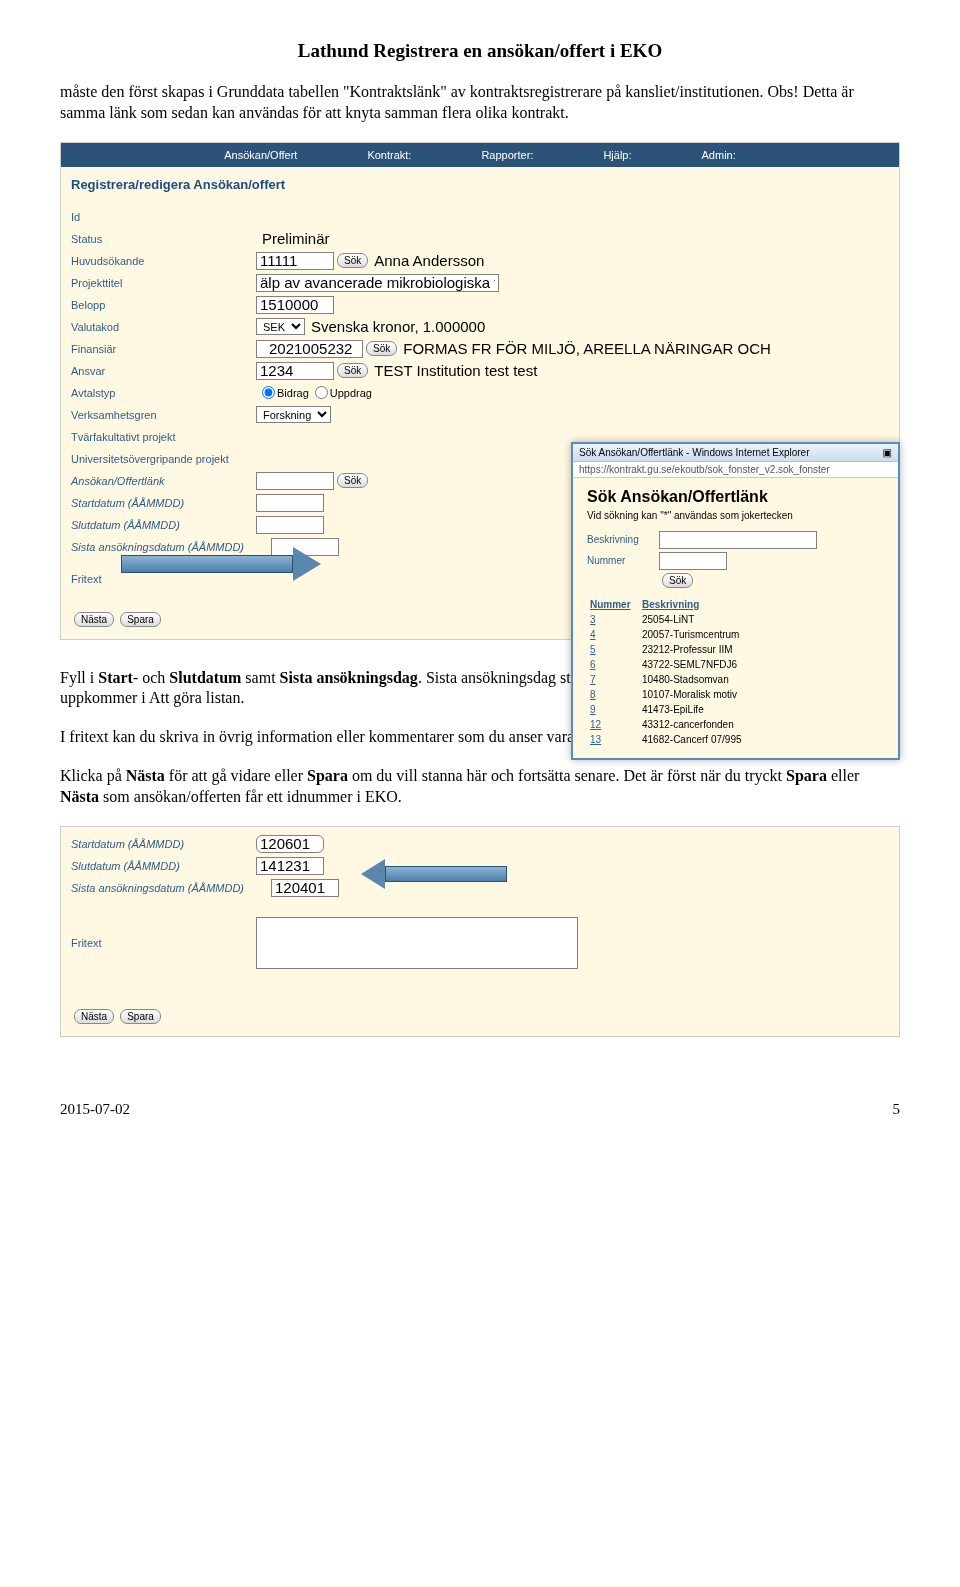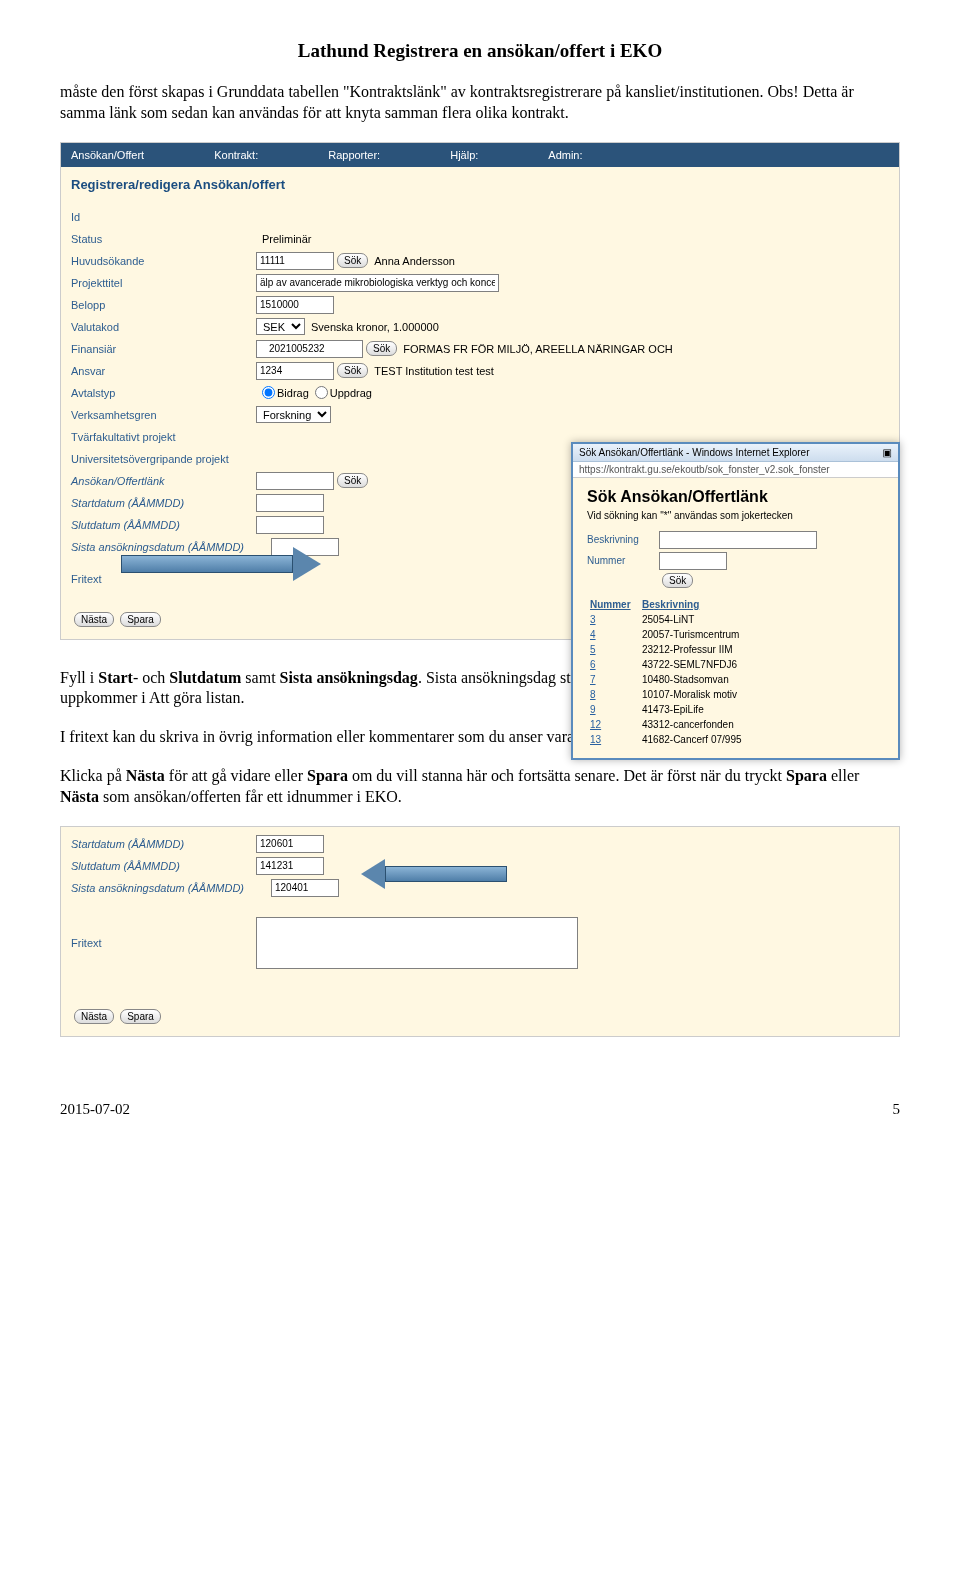--- a/index.html
+++ b/index.html
@@ -29,47 +29,48 @@
     background: #fff8e2;
     border: 1px solid #ccc;
     margin: 6px 0 28px 0;
   }
   .navbar {
     background: #2b537a;
     color: #fff;
     padding: 6px 10px;
     display: flex;
     gap: 70px;
+    justify-content: center;
   }
   .section-title {
     color: #1b4d80;
     font-weight: bold;
     padding: 10px;
     font-size: 13px;
   }
   .form-area { position: relative; padding: 4px 10px 10px 10px; }
   .row { display: flex; align-items: center; min-height: 22px; }
   .lbl { color: #2d5d90; width: 185px; font-size: 11px; }
   .lbl.italic { font-style: italic; }
   .tin {
     border: 1px solid #808080;
     background: #fff;
-    font-size: 10px;
+    font-size: 15px;
     padding: 1px 3px;
     height: 14px;
   }
   .btn {
     border: 1px solid #888;
     background: linear-gradient(#fff,#ddd);
     font-size: 10px;
     padding: 1px 6px;
     margin-left: 3px;
     border-radius: 7px;
   }
-  .aftertext { margin-left: 6px; color: #000; font-size: 11px; }
+  .aftertext { margin-left: 6px; color: #000; font-size: 15px; }
   .sel {
     border: 1px solid #808080;
     background: #fff;
     font-size: 11px;
     padding: 0 2px;
     height: 17px;
   }
   .radio { margin: 0 2px 0 6px; vertical-align: middle; }
   .bottom-btns { padding: 12px 10px; }
 
@@ -354,21 +355,21 @@
   <span>Fyll i </span><span class="bold">Start</span><span>- och </span><span class="bold">Slutdatum</span><span> samt </span><span class="bold">Sista ansökningsdag</span><span>. Sista ansökningsdag styr även vilket datumintervall som ansökan/offerten uppkommer i Att göra listan.</span>
 </p>
 <p class="para">I fritext kan du skriva in övrig information eller kommentarer som du anser vara viktiga att de finns med.</p>
 <p class="para">
   <span>Klicka på </span><span class="bold">Nästa</span><span> för att gå vidare eller </span><span class="bold">Spara</span><span> om du vill stanna här och fortsätta senare. Det är först när du tryckt </span><span class="bold">Spara</span><span> eller </span><span class="bold">Nästa</span><span> som ansökan/offerten får ett idnummer i EKO.</span>
 </p>
 
 <div class="ss2">
   <div class="row">
       <span class="lbl italic">Startdatum (ÅÅMMDD)</span>
-    <input class="tin" style="width: 60px;" value="120601">
+    <input class="tin" style="width: 60px; border-radius: 6px;" value="120601">
     </div>
   <div class="row">
       <span class="lbl italic">Slutdatum (ÅÅMMDD)</span>
     <input class="tin" style="width: 60px;" value="141231">
     </div>
   <div class="row">
       <span class="lbl italic" style="width:200px">Sista ansökningsdatum (ÅÅMMDD)</span>
     <input class="tin" style="width: 60px;" value="120401">
     </div>
   <div class="row" style="margin-top:18px">

